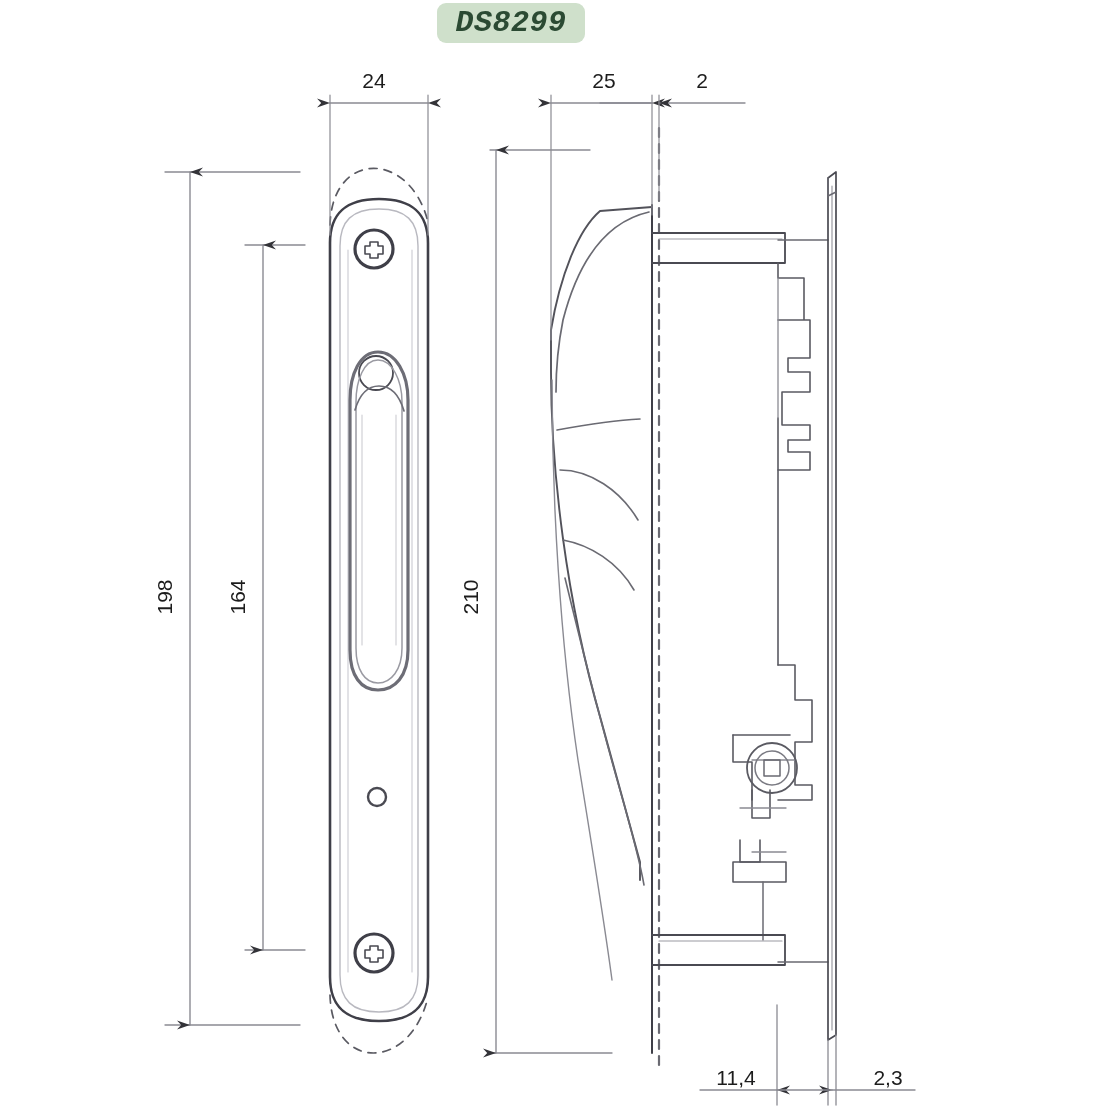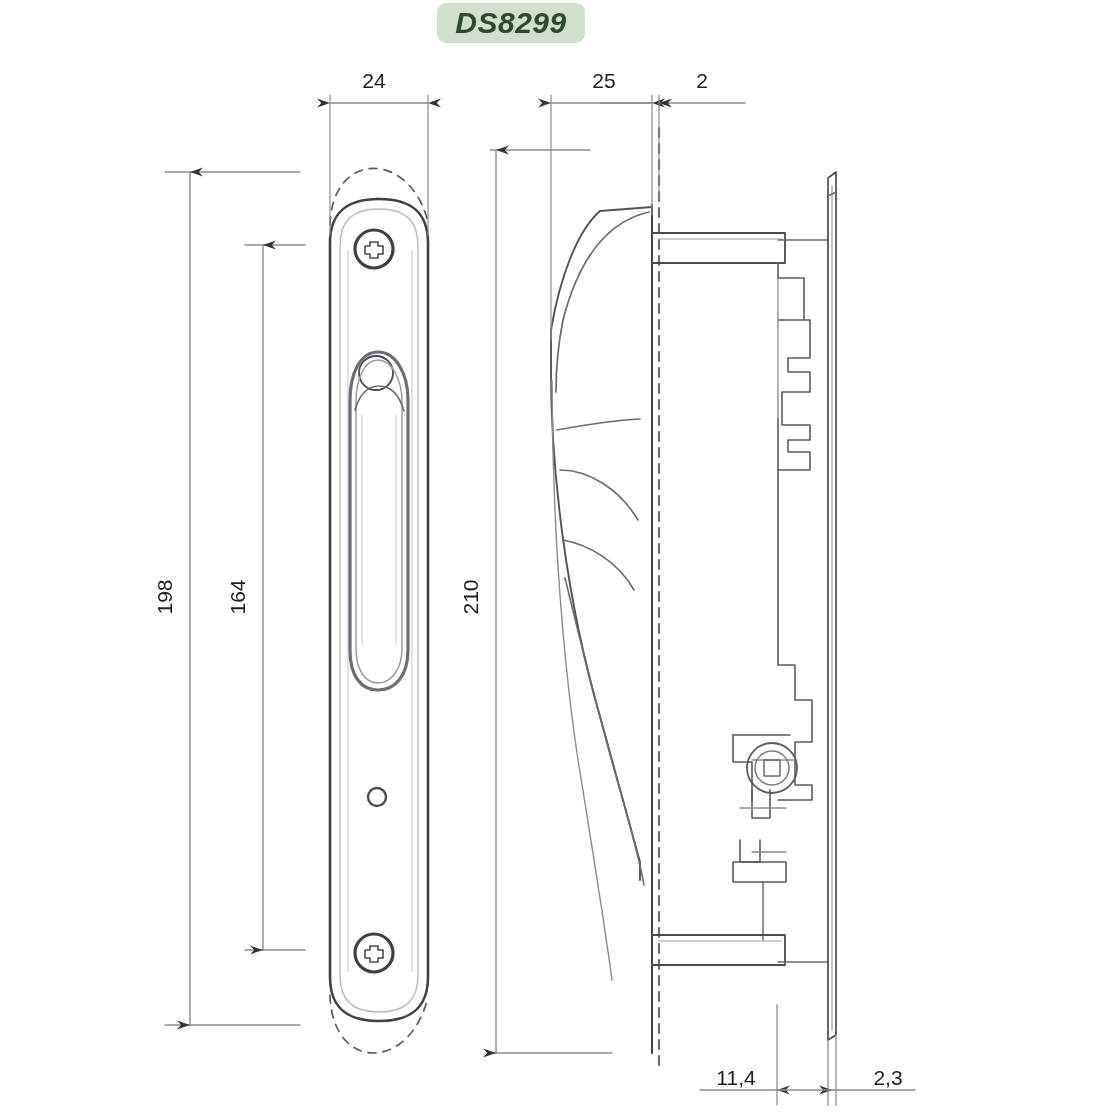--- a/index.html
+++ b/index.html
@@ -26,21 +26,21 @@
     top: 3px;
     width: 148px;
     height: 40px;
     background: #cfe0cb;
     border-radius: 9px;
     display: flex;
     align-items: center;
     justify-content: center;
   }
   .title-badge span {
-    font-family: Liberation Sans, sans-serif;
+    font-family: Liberation Mono, monospace;
     font-style: italic;
     font-weight: bold;
     font-size: 30px;
     letter-spacing: 0.5px;
     color: #2b4a33;
     line-height: 1;
   }
   svg.cad {
     position: absolute;
     left: 0; top: 0;

